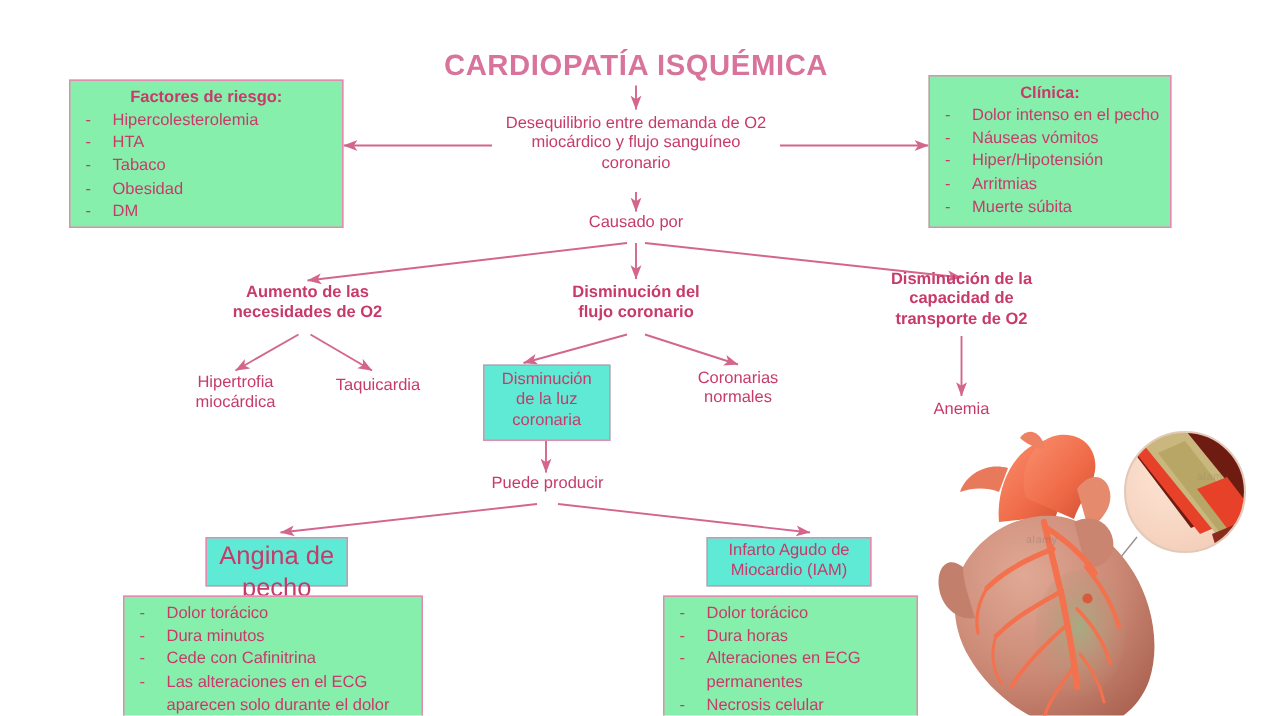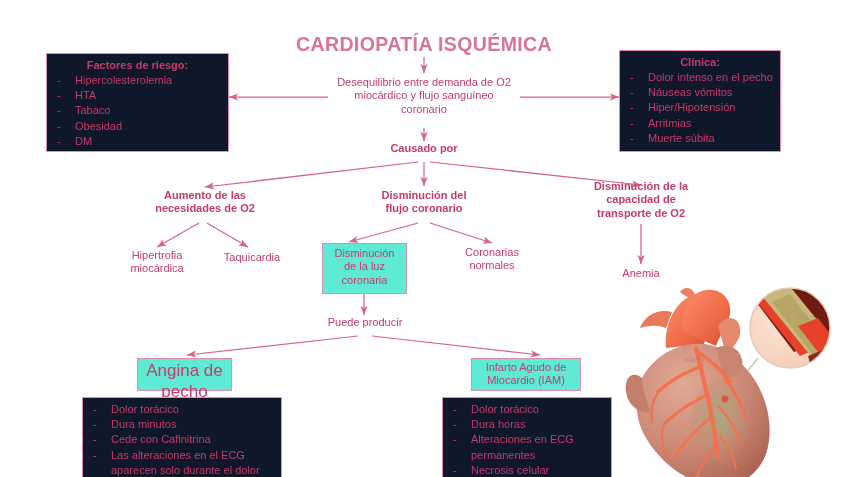--- a/index.html
+++ b/index.html
@@ -49,21 +49,21 @@
   }
   .boxed {
     border: 1px solid #e48bb0;
     box-sizing: border-box;
     background: #5eead4;
   }
   .listbox {
     position: absolute;
     border: 1px solid #e48bb0;
     box-sizing: border-box;
-    background: #0f172a;
+    background: #86efac;
     padding: 5px 6px 6px 6px;
   }
   .listbox .lb-head {
     text-align: center;
     font-weight: bold;
     font-size: 11px;
     margin-bottom: 2px;
   }
   .listbox ul {
     list-style: none;
@@ -196,21 +196,21 @@
         <span class="dash">-</span>
         <span class="txt">Muerte súbita</span>
       </li>
     </ul>
   </div>
 
   <div class="node" style="left:304px; top:52px; width:240px; font-size:11px;">Desequilibrio entre demanda de O2
 miocárdico y flujo sanguíneo
 coronario</div>
 
-  <div class="node" style="left:364px; top:118px; width:120px; font-size:11px;font-weight:bold;">Causado por</div>
+  <div class="node" style="left:364px; top:118px; width:120px; font-size:11px;">Causado por</div>
 
   <div class="node bold" style="left:135px; top:165px; width:140px; font-size:11px;text-align:center;">Aumento de las
 necesidades de O2</div>
 
   <div class="node bold" style="left:359px; top:165px; width:130px; font-size:11px;">Disminución del
 flujo coronario</div>
 
   <div class="node bold" style="left:576px; top:156px; width:130px; font-size:11px;">Disminución de la
 capacidad de
 transporte de O2</div>

